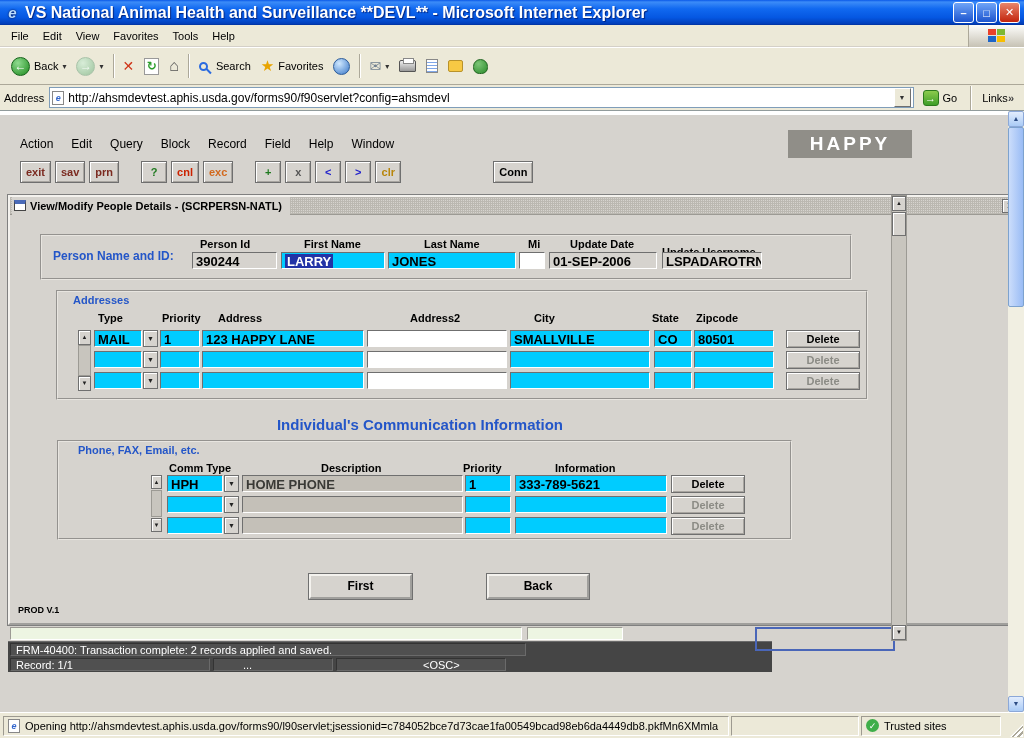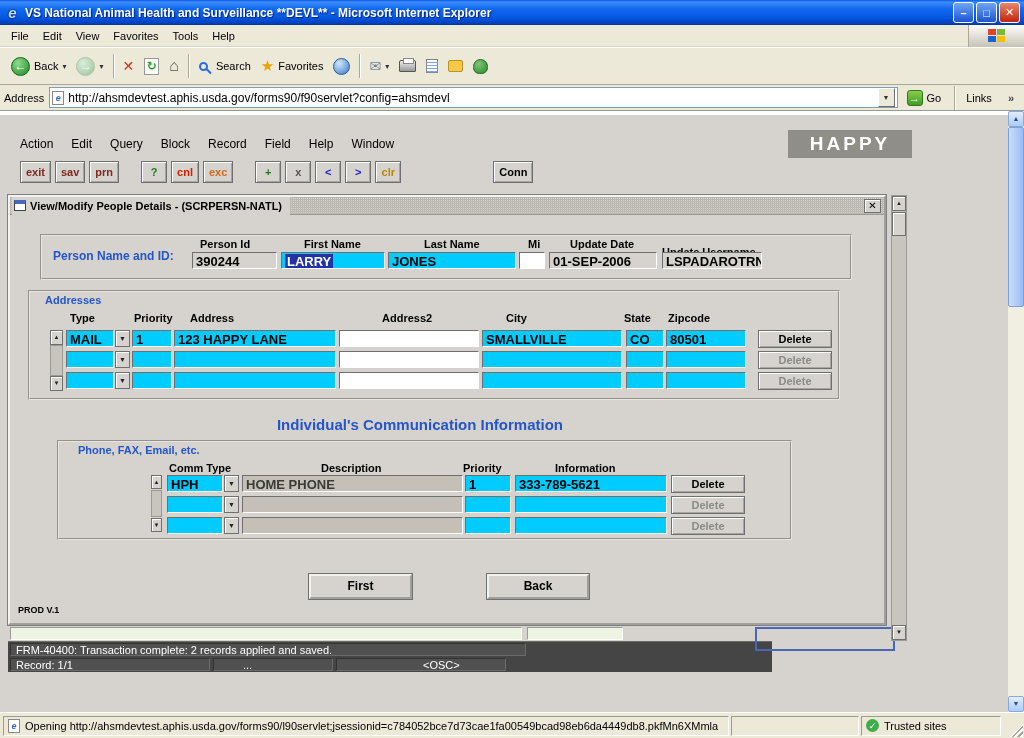--- a/index.html
+++ b/index.html
@@ -3,21 +3,21 @@
 <meta charset="utf-8">
 <style>
   * { margin:0; padding:0; box-sizing:border-box; }
   body { font-family:"Liberation Sans","DejaVu Sans",sans-serif; font-size:11px; background:#555; }
   #screen { position:relative; width:1024px; height:738px; background:#FFF; overflow:hidden; }
 
   
   .titlebar { position:absolute; left:0; top:0; width:1024px; height:25px;
     background:linear-gradient(to bottom,#0A59E8 0%,#3C8CF8 8%,#1169F0 35%,#0557E2 70%,#013DB8 96%,#012F96 100%);
     display:flex; align-items:center; padding:0 4px; color:#fff; }
-  .tb-title { font-weight:bold; font-size:12px; text-shadow:1px 1px 1px #00237E; margin-left:4px; flex:1;
+  .tb-title { font-weight:bold; font-size:16px; text-shadow:1px 1px 1px #00237E; margin-left:4px; flex:1;
     white-space:nowrap; overflow:hidden; }
   .ie-e { width:17px; height:17px; color:#BBDDFF; font-weight:bold; font-size:15px; font-style:italic;
     display:flex; align-items:center; justify-content:center; text-shadow:0 0 2px #003; }
   .tb-btn { width:21px; height:21px; margin-left:2px; border-radius:3px; border:1px solid #FFF;
     display:flex; align-items:center; justify-content:center; color:#fff; font-size:11px; font-weight:bold; }
   .btn-min,.btn-max { background:linear-gradient(#6FA5F8,#1D55CE); }
   .btn-close { background:linear-gradient(#E8866B,#C3240C); }
 
   
   .menubar { position:absolute; left:0; top:25px; width:1024px; height:22px; background:#ECE9D8;
@@ -64,39 +64,39 @@
   .addr-label { color:#000; }
   .url-box { flex:1; height:21px; background:#FFF; border:1px solid #7F9DB9; display:flex; align-items:center; padding:0 2px; gap:4px; }
   .page-ico { width:12px; height:14px; background:#FFF; border:1px solid #888; color:#36C; font-size:9px; font-weight:bold;
     display:flex; align-items:center; justify-content:center; font-style:italic; flex:0 0 auto; }
   .url-input { flex:1; border:0; outline:0; font-family:inherit; font-size:12px; color:#000; background:transparent; }
   .url-drop { width:17px; height:19px; background:#ECE9D8; border:1px solid; border-color:#FFF #6F6F6F #6F6F6F #FFF;
     font-size:7px; text-align:center; line-height:17px; color:#333; flex:0 0 auto;}
   .go-wrap { display:flex; align-items:center; gap:4px; padding:0 4px; }
   .go-ico { width:16px; height:16px; border-radius:3px; background:linear-gradient(#8CCB4C,#3F9E28); color:#FFF;
     font-weight:bold; display:flex; align-items:center; justify-content:center; font-size:11px; border:1px solid #2C7A1C;}
-  .links-wrap { display:flex; align-items:center; gap:16px; padding:0 6px 0 2px; color:#000; }
+  .links-wrap { display:flex; align-items:center; gap:0; padding:0 6px 0 2px; color:#000; }
   .chev { color:#444; font-weight:bold; }
 
   
   .forms-bg { position:absolute; left:0; top:115px; width:1008px; height:597px; background:#D6D3CE; }
   .fmenu { position:absolute; left:18px; top:136px; display:flex; gap:14px; font-size:12px; color:#000; }
   .fmenu span { padding:1px 2px; }
   .ologo { position:absolute; left:788px; top:130px; width:124px; height:28px; background:#908E88; color:#FFF;
     display:flex; align-items:center; justify-content:center; font-size:19px; font-weight:bold; letter-spacing:3px; }
   .ftoolbar { position:absolute; left:20px; top:161px; display:flex; gap:4px; align-items:center; }
   .fbtn { min-width:26px; height:22px; background:#D6D3CE; border:1px solid #6F6F6F;
     box-shadow:inset 1px 1px 0 #FFF, inset -1px -1px 0 #A8A5A0;
     font-weight:bold; font-size:11px; display:flex; align-items:center; justify-content:center; padding:0 5px; }
   .gap8 { width:14px; } .gapconn { width:84px; }
   .c-maroon{color:#7B2A20;} .c-green{color:#1F7A1F;} .c-red{color:#CC2200;} .c-orange{color:#D2691E;}
   .c-blue{color:#2222CC;} .c-gray{color:#555;} .c-black{color:#000;} .c-gold{color:#B8860B;}
 
   
-  .mdi { position:absolute; left:8px; top:195px; width:878px; height:430px; background:#D6D3CE;
+  .mdi { position:absolute; left:8px; top:195px; width:1016px; height:430px; background:#D6D3CE;
     border:2px outset #F4F2EE; outline:1px solid #808080; }
   .mdi-title { height:18px; background-color:#D6D3CE;
     background-image:repeating-linear-gradient(0deg,#BBB8B1 0 1px,transparent 1px 2px),
                      repeating-linear-gradient(90deg,#BBB8B1 0 1px,transparent 1px 2px);
     display:flex; align-items:center; justify-content:space-between; border-bottom:1px solid #9C9A94; }
   .mdi-chip { display:flex; align-items:center; gap:4px; background:#D6D3CE; padding:0 8px 0 2px; margin-left:2px;
     font-weight:bold; font-size:11px; height:18px; }
   .mdi-ico { width:12px; height:11px; border:1px solid #444; background:#FFF; border-top:4px solid #4A6AB8; }
   .mdi-close { width:17px; height:14px; margin-right:3px; background:#D6D3CE; border:1px solid #6F6F6F;
     box-shadow:inset 1px 1px 0 #FFF; display:flex; align-items:center; justify-content:center; font-size:10px; font-weight:bold;}
@@ -305,21 +305,21 @@
       <span class="col-h" style="left:528px;top:2px;">Update Date</span>
       <span class="col-h" style="left:620px;top:10px;">Update Username</span>
       <span class="fld grayf" style="left:150px;top:16px;width:85px;">390244</span>
       <span class="fld cyan" style="left:239px;top:16px;width:104px;"><span class="sel">LARRY</span></span>
       <span class="fld cyan" style="left:346px;top:16px;width:128px;">JONES</span>
       <span class="fld whitef" style="left:477px;top:16px;width:26px;"></span>
       <span class="fld grayf" style="left:507px;top:16px;width:108px;">01-SEP-2006</span>
       <span class="fld grayf" style="left:620px;top:16px;width:100px;">LSPADAROTRN</span>
     </div>
 
-    <div class="etched" style="left:18px;top:93px;width:812px;height:110px;">
+    <div class="etched" style="left:46px;top:93px;width:812px;height:110px;">
       <span class="sec" style="left:12px;top:2px;">Addresses</span>
       <span class="col-h" style="left:40px;top:20px;">Type</span>
       <span class="col-h" style="left:104px;top:20px;">Priority</span>
       <span class="col-h" style="left:160px;top:20px;">Address</span>
       <span class="col-h" style="left:352px;top:20px;">Address2</span>
       <span class="col-h" style="left:476px;top:20px;">City</span>
       <span class="col-h" style="left:594px;top:20px;">State</span>
       <span class="col-h" style="left:638px;top:20px;">Zipcode</span>
 
       <span class="strack" style="left:20px;top:53px;height:31px;"></span>

